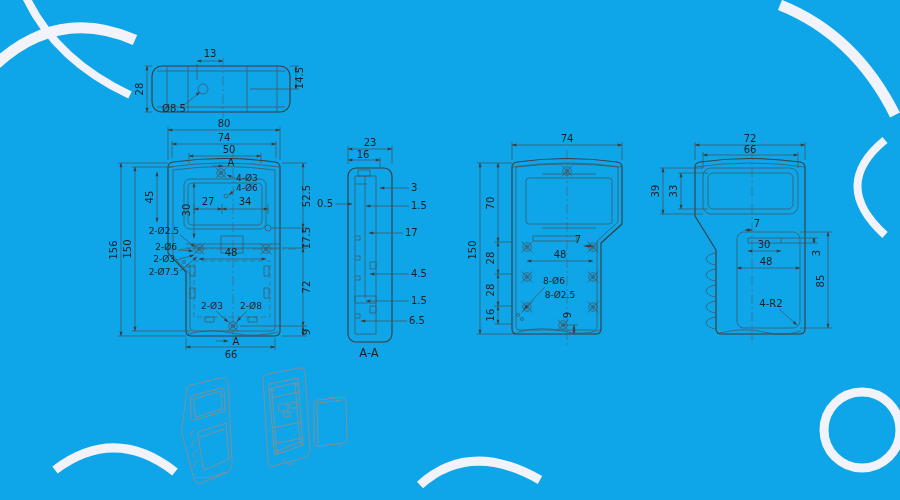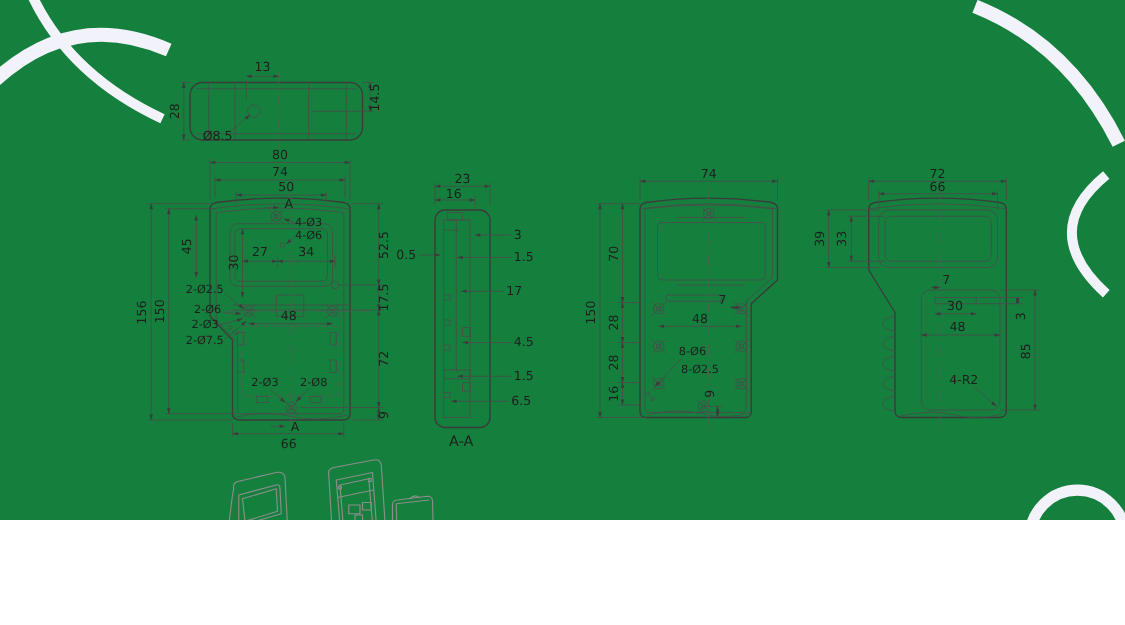--- a/index.html
+++ b/index.html
@@ -1,16 +1,16 @@
 <!DOCTYPE html>
 <html><head>
 <meta charset="utf-8">
 <style>
   html,body{margin:0;padding:0;background:#fff;}
-  .stage{position:relative;width:900px;height:416px;background:#15803d;overflow:hidden;
+  .stage{position:relative;width:900px;height:500px;background:#0ea5e9;overflow:hidden;
          font-family:"DejaVu Sans",sans-serif;}
   .ln{stroke:#3b3b3b;stroke-width:1.1;fill:none;stroke-linejoin:round;stroke-linecap:round}
   .tn{stroke:#4a4a4a;stroke-width:0.65;fill:none;stroke-linejoin:round}
   .dm{stroke:#4a4a4a;stroke-width:0.65;fill:none}
   .ld{stroke:#4a4a4a;stroke-width:0.65;fill:none}
   .dd{stroke:#5a5a5a;stroke-width:0.55;fill:none;stroke-dasharray:10 3 2 3}
   .ds{stroke:#5a5a5a;stroke-width:0.6;fill:none;stroke-dasharray:5 3}
   .tx{font-family:"DejaVu Sans",sans-serif;font-size:10px;fill:#1e1e1e}
   .ts{font-family:"DejaVu Sans",sans-serif;font-size:9px;fill:#1e1e1e}
   .tt{font-family:"DejaVu Sans",sans-serif;font-size:11.5px;fill:#1e1e1e}

